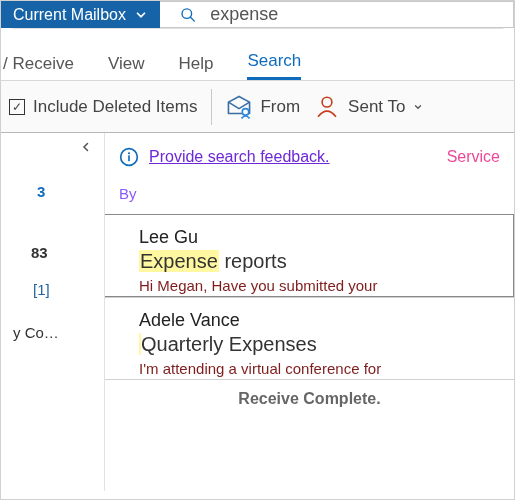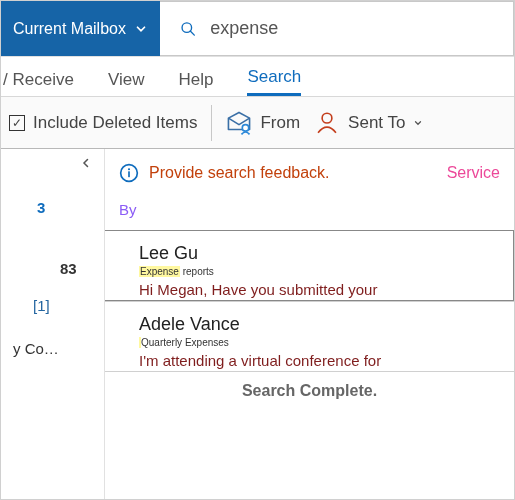--- a/index.html
+++ b/index.html
@@ -8,22 +8,23 @@
     font-size: 14px;
     color: #323130;
     width: 515px;
     height: 500px;
     overflow: hidden;
     background: #fff;
     border: 1px solid #d0d0d0;
   }
   .top-bar {
     display: flex;
-    height: 56px;
+    height: 28px;
     border-bottom: 1px solid #e1e1e1;
+    border-radius: 20px;
   }
   .scope-dropdown {
     display: flex;
     align-items: center;
     background: #1664a7;
     color: #fff;
     padding: 0 12px;
     font-size: 16px;
     cursor: pointer;
     gap: 8px;
@@ -46,21 +47,21 @@
   .search-input {
     border: none;
     outline: none;
     font-size: 18px;
     color: #555;
     width: 100%;
     font-family: inherit;
   }
   .ribbon-tabs {
     display: flex;
-    height: 40px;
+    height: 52px;
     align-items: flex-end;
     padding-left: 2px;
     gap: 34px;
     border-bottom: 1px solid #d8d8d8;
     font-size: 17px;
     color: #555;
     overflow: hidden;
   }
   .ribbon-tabs .tab {
     padding-bottom: 6px;
@@ -109,52 +110,52 @@
     border-right: 1px solid #e1e1e1;
     padding-top: 6px;
     font-size: 15px;
   }
   .collapse-row {
     display:flex; justify-content:flex-end; padding:2px 12px;
   }
   .chev-left { width:12px; height:12px; color:#555; }
   .nav-item { padding: 10px 0 10px 26px; color:#333; cursor:pointer; }
   .nav-item.blue { color:#0f6cbd; font-weight:600; padding-left: 36px;}
-  .nav-item.bold { font-weight:700; padding-left:38px;margin-left:21px;}
+  .nav-item.bold { font-weight:700; padding-left:30px;}
   .nav-item.light { color:#2365a0; padding-left:32px;}
   .nav-item.trunc { padding-left:12px; white-space:nowrap; overflow:hidden; }
   .results-col {
     flex:1;
     display:flex; flex-direction:column;
     overflow:hidden;
   }
   .feedback-row {
     display:flex; align-items:center; gap:8px;
     padding: 14px 14px 10px 14px;
     font-size: 16px;
     color:#333;
     justify-content: space-between;
   }
   .feedback-left { display:flex; align-items:center; gap:10px;}
   .info-icon { width:20px; height:20px; color:#0f6cbd; }
-  .feedback-link { color:#c2410c; cursor:pointer; }
+  .feedback-link { color:#6d28d9; text-decoration: underline; cursor:pointer; }
   .right-clip { color:#ec4899; overflow:hidden; white-space:nowrap;}
   .section-header {
     display:flex; align-items:center; justify-content:space-between;
     padding: 8px 14px 10px 14px;
     font-size: 19px; font-weight:600; color:#555;
   }
   .section-right { font-size:15px; font-weight:400; color:#8b5cf6;}
   .msg-item {
     border-top:1px solid #d0d0d0;
     padding: 12px 14px 2px 34px;
   }
   .msg-item.first { border:1px solid #888; border-left:none; margin-top:2px;}
   .msg-from { font-size:18px; color:#222; margin-bottom:2px;}
-  .msg-subj { font-size:10px; color:#333; margin-bottom:4px;}
+  .msg-subj { font-size:20px; color:#333; margin-bottom:4px;}
   .msg-prev { font-size:15px; color:#7f1d1d;}
   mark { background:#fff8a0; color:inherit; padding:0 1px;}
   .status-bar {
     border-top:1px solid #d0d0d0;
     text-align:center;
     padding:10px 0;
     font-size:16px; font-weight:600; color:#666;
   }
 </style>
 </head>
@@ -248,15 +249,15 @@
       <div class="msg-subj"><mark>Expense</mark><span> reports</span></div>
       <div class="msg-prev">Hi Megan,  Have you submitted your</div>
     </div>
 
     <div class="msg-item">
       <div class="msg-from">Adele Vance</div>
       <div class="msg-subj"><mark></mark><span>Quarterly Expenses</span></div>
       <div class="msg-prev">I'm attending a virtual conference for</div>
     </div>
 
-    <div class="status-bar">Search Complete.</div>
+    <div class="status-bar">Receive Complete.</div>
   </div>
 </div>
 
 </body></html>

